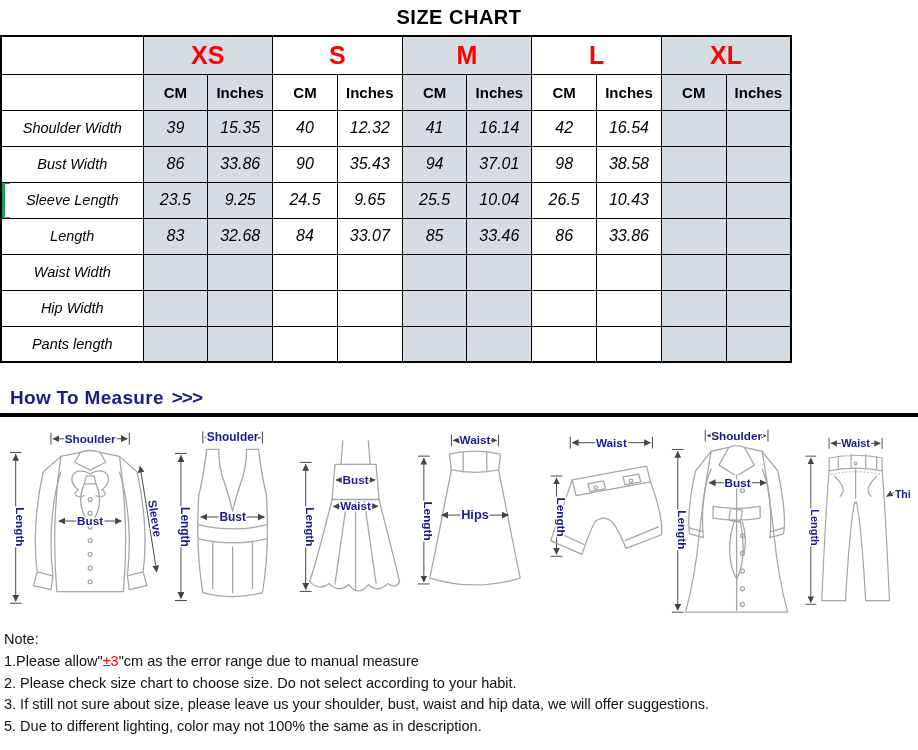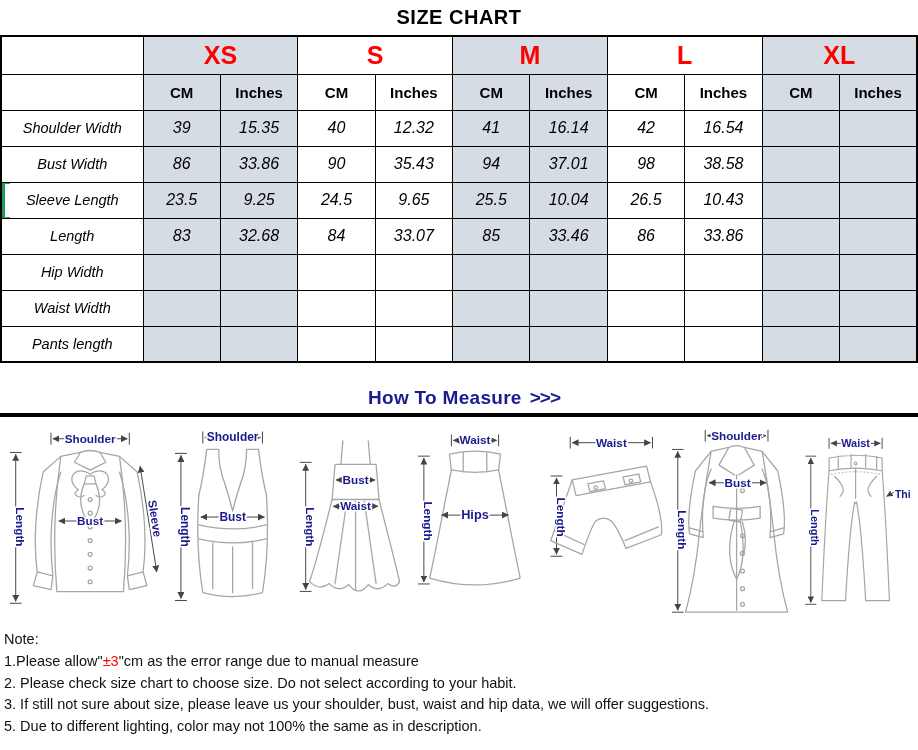--- a/index.html
+++ b/index.html
@@ -13,40 +13,40 @@
   }
   *{box-sizing:border-box;}
   html,body{margin:0;padding:0;background:#fff;}
   body{font-family:"Liberation Sans",sans-serif;color:var(--ink);}
   .page{position:relative;width:918px;height:750px;background:#fff;overflow:hidden;}
 
   
   .title{margin:0;padding:6px 0 6px 0;text-align:center;font-size:20px;font-weight:bold;letter-spacing:.5px;}
 
   
-  table.size-table{width:918px;border-collapse:collapse;table-layout:fixed;border:2px solid #000;}
+  table.size-table{width:792px;border-collapse:collapse;table-layout:fixed;border:2px solid #000;}
   table.size-table th,table.size-table td{border:1px solid #000;padding:0;text-align:center;vertical-align:middle;overflow:hidden;white-space:nowrap;}
   .col-label{width:142px;}
   tr.size-row{height:38px;}
   tr.size-row th.size{font-size:25px;font-weight:bold;color:var(--red);}
   tr.size-row th:nth-child(even){background:var(--fill);}
   tr.unit-row{height:36px;}
   tr.unit-row th{font-size:15px;font-weight:bold;}
   tr.unit-row th:nth-child(4n+2),tr.unit-row th:nth-child(4n+3){background:var(--fill);}
   tbody tr{height:36px;font-style:italic;}
   tbody th{font-size:14.5px;font-weight:normal;background:#fff;position:relative;}
   tbody td{font-size:16px;}
   tbody tr > *:nth-child(4n+2),tbody tr > *:nth-child(4n+3){background:var(--fill);}
   tbody th.selected{box-shadow:inset 3px 0 0 var(--green);}
   tbody th.selected::before,tbody th.selected::after{content:"";position:absolute;left:0;width:8px;height:2px;background:var(--green);}
   tbody th.selected::before{top:-1px;}
   tbody th.selected::after{bottom:-1px;}
 
   
-  .measure-head{margin:24px 0 2px 10px;font-size:19px;font-weight:bold;color:var(--navy);letter-spacing:.3px;text-align:center;}
+  .measure-head{margin:24px 0 2px 10px;font-size:19px;font-weight:bold;color:var(--navy);letter-spacing:.3px;}
   .measure-head .chev{margin-left:8px;letter-spacing:-1px;}
   .rule{height:4px;background:#000;width:918px;margin-top:4px;}
 
   
   .figs{display:flex;align-items:stretch;height:202px;padding:8px 16px 0 2px;}
   .fig{height:100%;}
   .fig svg{width:100%;height:100%;display:block;}
   .g{fill:none;stroke:var(--garment);stroke-width:1.3;stroke-linecap:round;stroke-linejoin:round;}
   .gd{fill:none;stroke:var(--garment);stroke-width:1;stroke-dasharray:2 2;}
   .dim{stroke:var(--dim);stroke-width:1;marker-start:url(#ah);marker-end:url(#ah);}
@@ -149,34 +149,34 @@
           <td>84</td>
           <td>33.07</td>
           <td>85</td>
           <td>33.46</td>
           <td>86</td>
           <td>33.86</td>
           <td></td>
           <td></td>
         </tr>
         <tr>
+          <th>Waist Width</th>
+          <td></td>
+          <td></td>
+          <td></td>
+          <td></td>
+          <td></td>
+          <td></td>
+          <td></td>
+          <td></td>
+          <td></td>
+          <td></td>
+        </tr>
+        <tr>
           <th>Hip Width</th>
-          <td></td>
-          <td></td>
-          <td></td>
-          <td></td>
-          <td></td>
-          <td></td>
-          <td></td>
-          <td></td>
-          <td></td>
-          <td></td>
-        </tr>
-        <tr>
-          <th>Waist Width</th>
           <td></td>
           <td></td>
           <td></td>
           <td></td>
           <td></td>
           <td></td>
           <td></td>
           <td></td>
           <td></td>
           <td></td>

